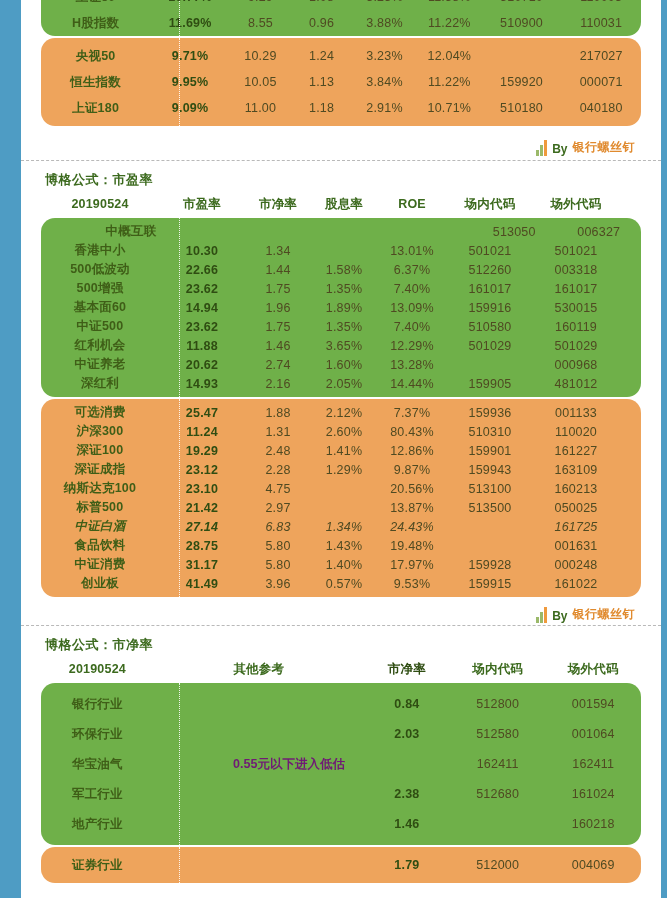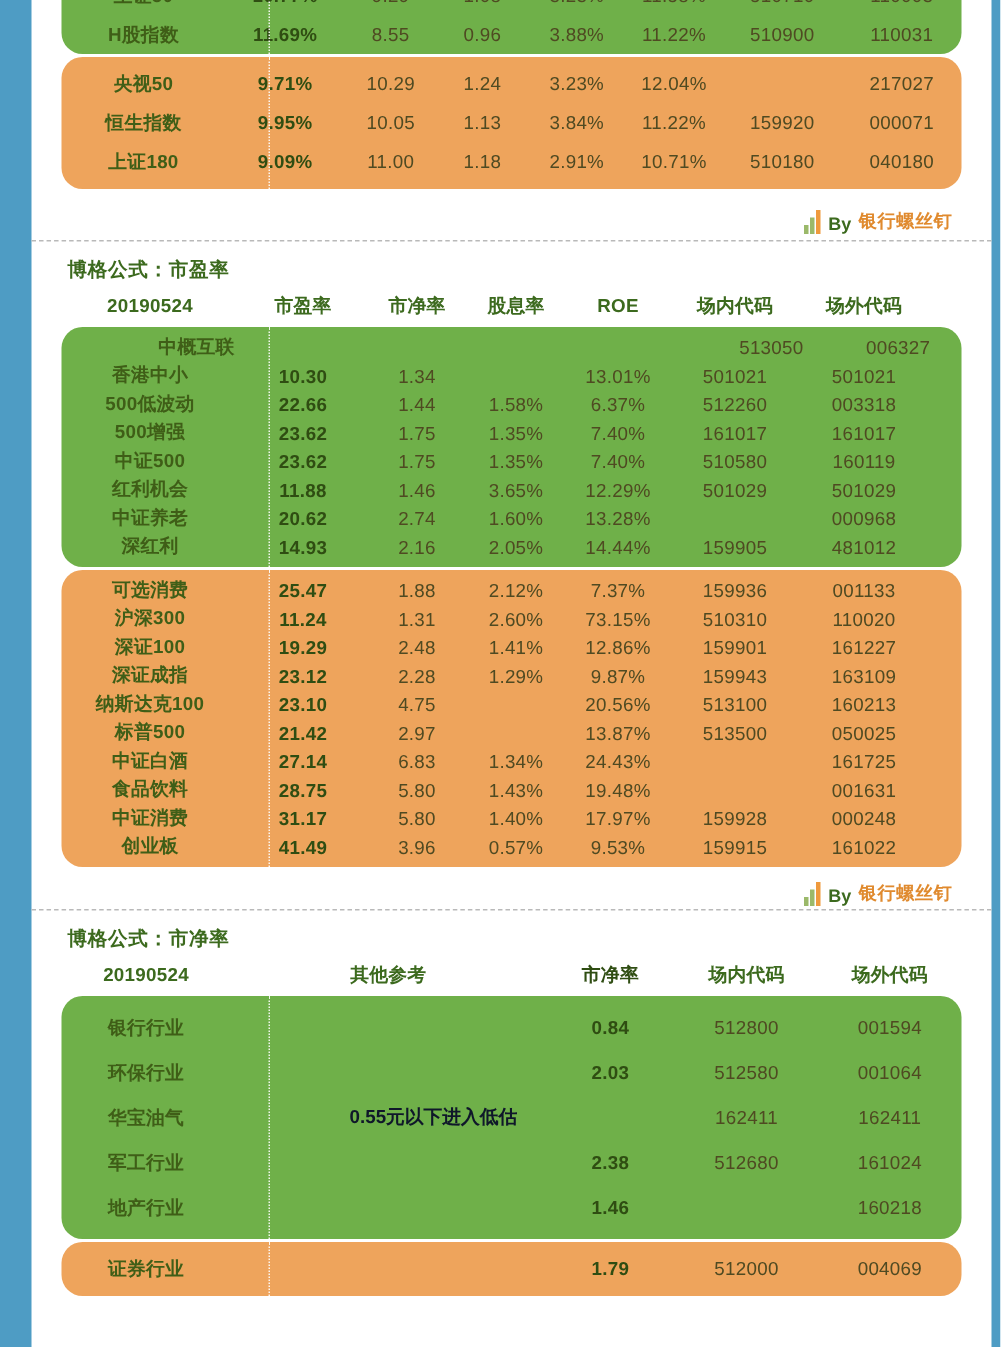--- a/index.html
+++ b/index.html
@@ -270,20 +270,29 @@
           <div class="row" style="height: 19px;">
             <div class="cell c-name">500增强</div>
             <div class="cell c-pe">23.62</div>
             <div class="cell c-pb">1.75</div>
             <div class="cell c-div">1.35%</div>
             <div class="cell c-roe">7.40%</div>
             <div class="cell c-in">161017</div>
             <div class="cell c-out">161017</div>
           </div>
           <div class="row" style="height: 19px;">
+            <div class="cell c-name">基本面60</div>
+            <div class="cell c-pe">14.94</div>
+            <div class="cell c-pb">1.96</div>
+            <div class="cell c-div">1.89%</div>
+            <div class="cell c-roe">13.09%</div>
+            <div class="cell c-in">159916</div>
+            <div class="cell c-out">530015</div>
+          </div>
+          <div class="row" style="height: 19px;">
             <div class="cell c-name">中证500</div>
             <div class="cell c-pe">23.62</div>
             <div class="cell c-pb">1.75</div>
             <div class="cell c-div">1.35%</div>
             <div class="cell c-roe">7.40%</div>
             <div class="cell c-in">510580</div>
             <div class="cell c-out">160119</div>
           </div>
           <div class="row" style="height: 19px;">
             <div class="cell c-name">红利机会</div>
@@ -323,21 +332,21 @@
             <div class="cell c-div">2.12%</div>
             <div class="cell c-roe">7.37%</div>
             <div class="cell c-in">159936</div>
             <div class="cell c-out">001133</div>
           </div>
           <div class="row" style="height: 19px;">
             <div class="cell c-name">沪深300</div>
             <div class="cell c-pe">11.24</div>
             <div class="cell c-pb">1.31</div>
             <div class="cell c-div">2.60%</div>
-            <div class="cell c-roe">73.15%</div>
+            <div class="cell c-roe">80.43%</div>
             <div class="cell c-in">510310</div>
             <div class="cell c-out">110020</div>
           </div>
           <div class="row" style="height: 19px;">
             <div class="cell c-name">深证100</div>
             <div class="cell c-pe">19.29</div>
             <div class="cell c-pb">2.48</div>
             <div class="cell c-div">1.41%</div>
             <div class="cell c-roe">12.86%</div>
             <div class="cell c-in">159901</div>
@@ -363,21 +372,21 @@
           </div>
           <div class="row" style="height: 19px;">
             <div class="cell c-name">标普500</div>
             <div class="cell c-pe">21.42</div>
             <div class="cell c-pb">2.97</div>
             <div class="cell c-div"></div>
             <div class="cell c-roe">13.87%</div>
             <div class="cell c-in">513500</div>
             <div class="cell c-out">050025</div>
           </div>
-          <div class="row" style="height: 19px;">
+          <div class="row" style="height: 19px; font-style: italic;">
             <div class="cell c-name">中证白酒</div>
             <div class="cell c-pe">27.14</div>
             <div class="cell c-pb">6.83</div>
             <div class="cell c-div">1.34%</div>
             <div class="cell c-roe">24.43%</div>
             <div class="cell c-in"></div>
             <div class="cell c-out">161725</div>
           </div>
           <div class="row" style="height: 19px;">
             <div class="cell c-name">食品饮料</div>
@@ -462,21 +471,21 @@
             <div class="cell c-in2">512680</div>
             <div class="cell c-out2">161024</div>
           </div>
           <div class="row" style="height: 30px;">
             <div class="cell c-name">地产行业</div>
             <div class="cell c-other"></div>
             <div class="cell c-pb2">1.46</div>
             <div class="cell c-in2"></div>
             <div class="cell c-out2">160218</div>
           </div>
-          <div id="s3-note" style="position:absolute;left:138px;width:220px;top:50%;transform:translateY(-50%);text-align:center;font-weight:bold;color:#0f172a;font-size:12.5px;">0.55元以下进入低估</div>
+          <div id="s3-note" style="position:absolute;left:138px;width:220px;top:50%;transform:translateY(-50%);text-align:center;font-weight:bold;color:#701a75;font-size:12.5px;">0.55元以下进入低估</div>
         </div>
 
       <div class="grp orange" id="s3-orange" style="margin-top:2px;padding:3px 0;">
         <div class="sep1"></div>
       <div class="row" style="height: 30px;">
             <div class="cell c-name">证券行业</div>
             <div class="cell c-other"></div>
             <div class="cell c-pb2">1.79</div>
             <div class="cell c-in2">512000</div>
             <div class="cell c-out2">004069</div>

